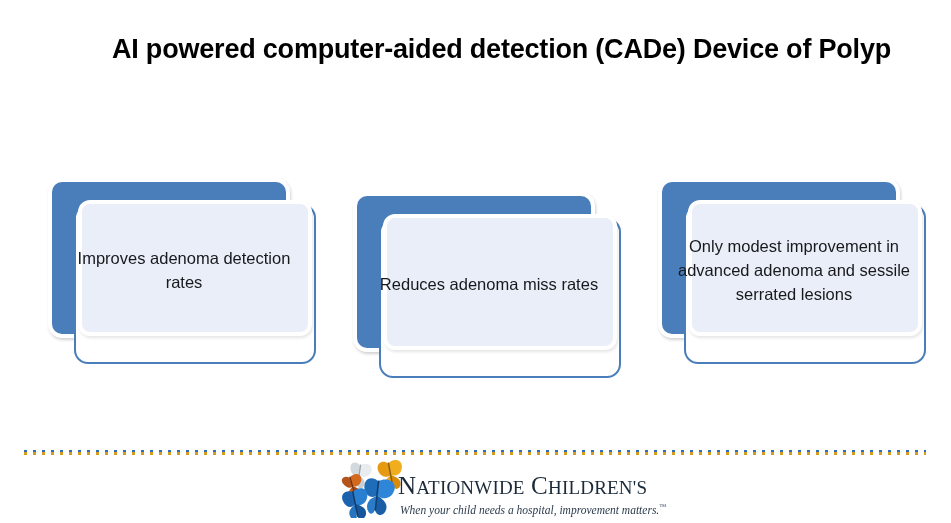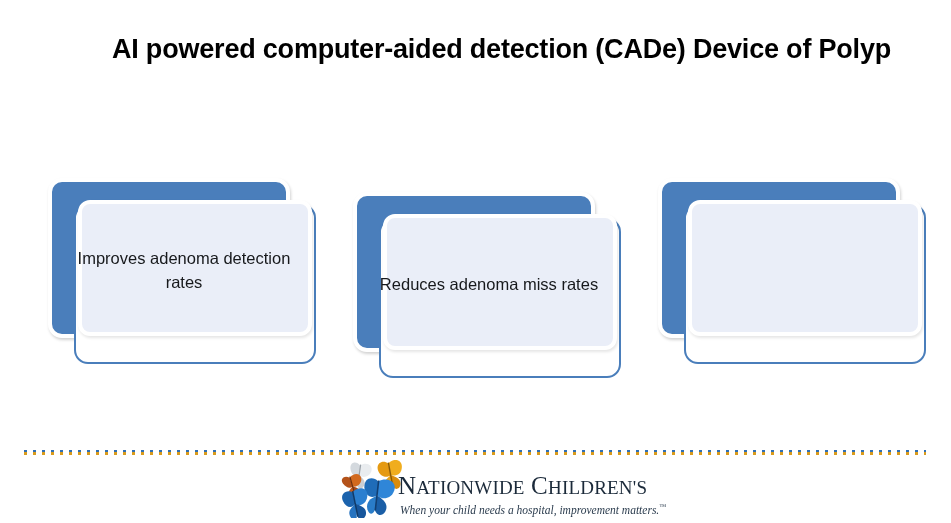--- a/index.html
+++ b/index.html
@@ -201,20 +201,21 @@
       <div class="card-back"></div>
       <div class="card-front"></div>
       <div class="card-panel"></div>
       <div class="card-text">Reduces adenoma miss rates</div>
     </div>
 
     <div class="card card-3">
       <div class="card-back"></div>
       <div class="card-front"></div>
       <div class="card-panel"></div>
+      <div class="card-text">Only modest improvement in advanced adenoma and sessile serrated lesions</div>
     </div>
 
   </div>
 
   <div class="footer-rule"></div>
 
   <div class="footer-logo">
 
     <div class="logo-butterflies">
       <svg width="78" height="58" viewBox="0 0 78 58" xmlns="http://www.w3.org/2000/svg">

